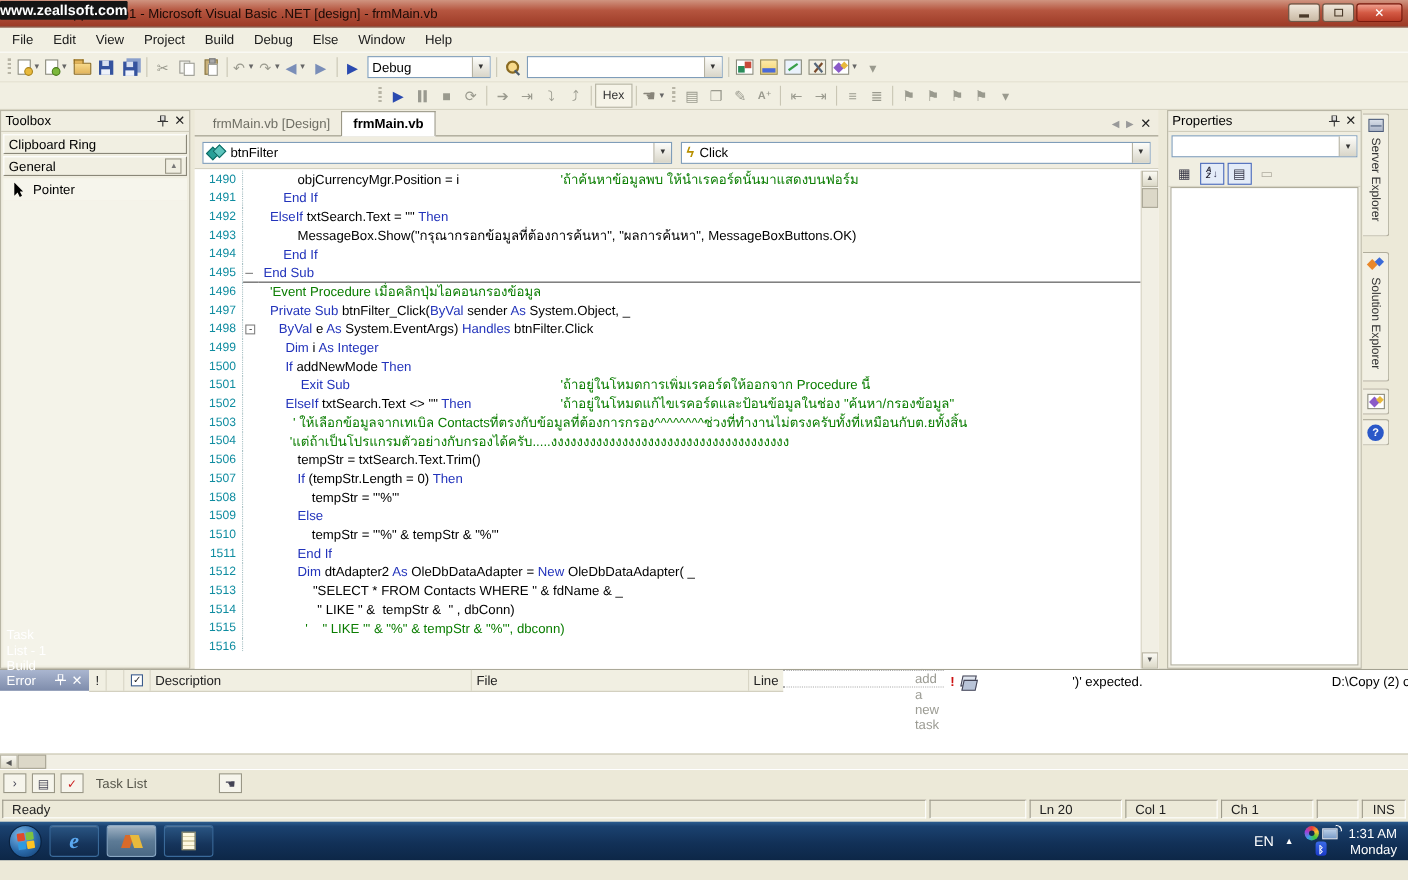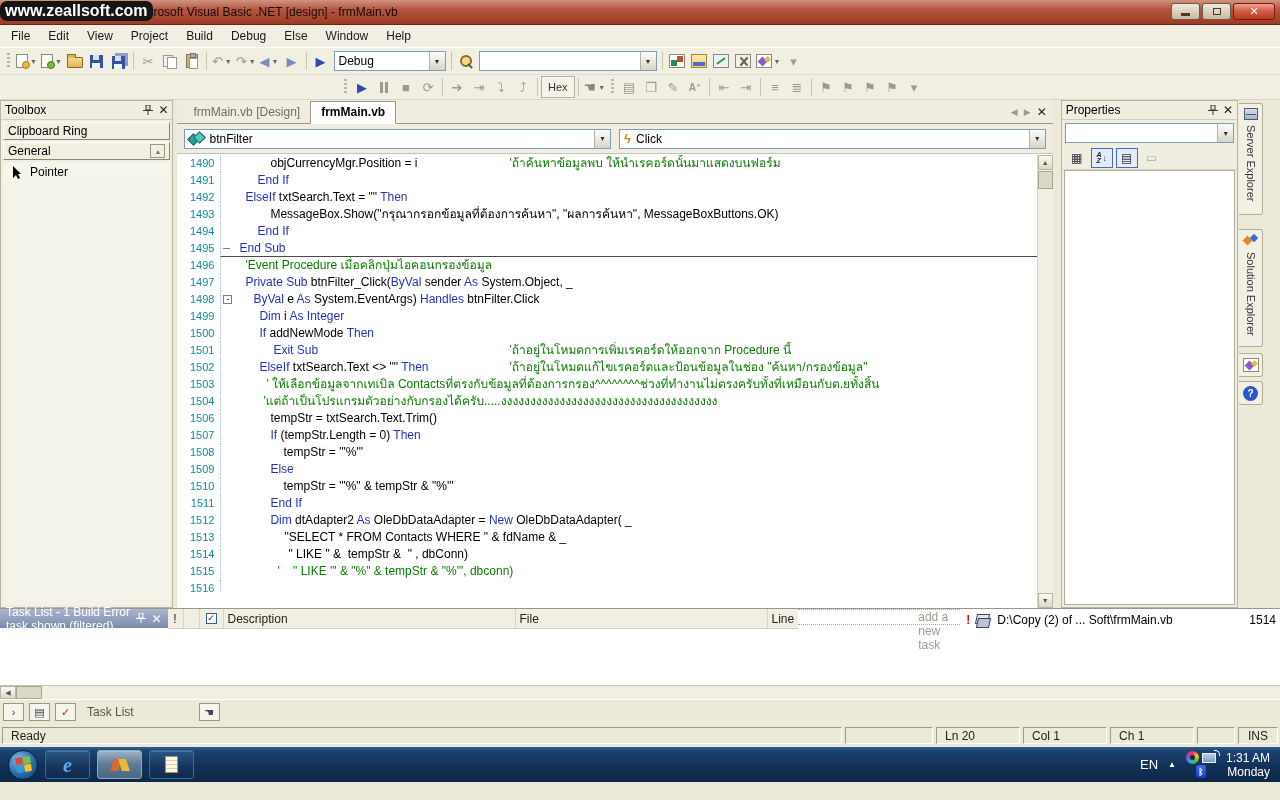--- a/index.html
+++ b/index.html
@@ -3,21 +3,21 @@
 <meta charset="utf-8">
 <style>
   html,body{margin:0;padding:0}
   *{box-sizing:border-box}
   .screen{position:relative;width:1280px;height:800px;overflow:hidden;background:#ece9d8;
     font-family:"Liberation Sans","DejaVu Sans",sans-serif;font-size:12px;color:#000}
 
   
   #titlebar{height:25px;position:relative;background:linear-gradient(180deg,#d09480 0%,#b5553f 40%,#9c3a26 100%);border-bottom:1px solid #6b2415}
   #title-text{position:absolute;left:10px;top:5px;font-size:12px;color:#1a0a06;white-space:nowrap}
-  #watermark{position:absolute;left:0;top:1px;background:#151515;color:#fff;padding:1px 5px;border-radius:7px;font-size:16px;font-weight:bold;z-index:5}
+  #watermark{position:absolute;left:0;top:1px;background:#151515;color:#fff;padding:1px 0;border-radius:1px;font-size:13px;font-weight:bold;z-index:5}
   #winbtns{position:absolute;right:5px;top:3px;display:flex;gap:2px;z-index:6}
   .wbtn{width:29px;height:17px;border:1px solid #6e5a4a;border-radius:3px;background:linear-gradient(180deg,#f0e8dc,#c9b9a4);display:flex;align-items:center;justify-content:center}
   .wbtn.close{width:42px;background:linear-gradient(180deg,#f0a090,#d45a44 50%,#b83a26);border-color:#7a1a0e;color:#fff;font-weight:bold;font-size:11px}
   .wg-min{width:9px;height:3px;background:#4a3a2a;margin-top:6px}
   .wg-res{width:8px;height:7px;border:1px solid #4a3a2a}
 
   
   #menubar{height:23px;display:flex;align-items:center;background:#f1efe2;border-bottom:1px solid #fff;padding-left:2px}
   .menu-item{padding:3px 9px;color:#1a1a1a}
   .toolbar{display:flex;align-items:center;background:#f1efe2}
@@ -665,20 +665,21 @@
       <span class="tl-cell w-file">File</span>
       <span class="tl-cell w-line">Line</span>
     </div>
     <div class="tl-add">
         <span>Click here to add a new task</span>
       </div>
     <div id="tl-rows">
         <div class="tl-row">
           <span class="bang">!</span>
           <span class="ic-stack"></span>
+          <span class="rc" style="width: 316px; padding-left: 84px;">')' expected.</span>
           <span class="rc" style="width: 252px;">D:\Copy (2) of ... Soft\frmMain.vb</span>
           <span class="rc" style="flex: 1 1 0%;">1514</span>
         </div>
       </div>
     <div class="tl-fill"></div>
   </div>
   <div id="tl-hscroll">
     <span class="hArrow">◀</span>
     <span class="hThumb"></span>
   </div>

